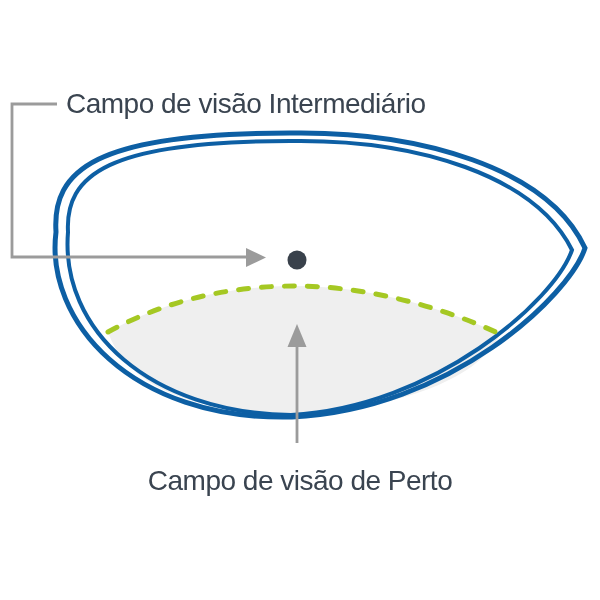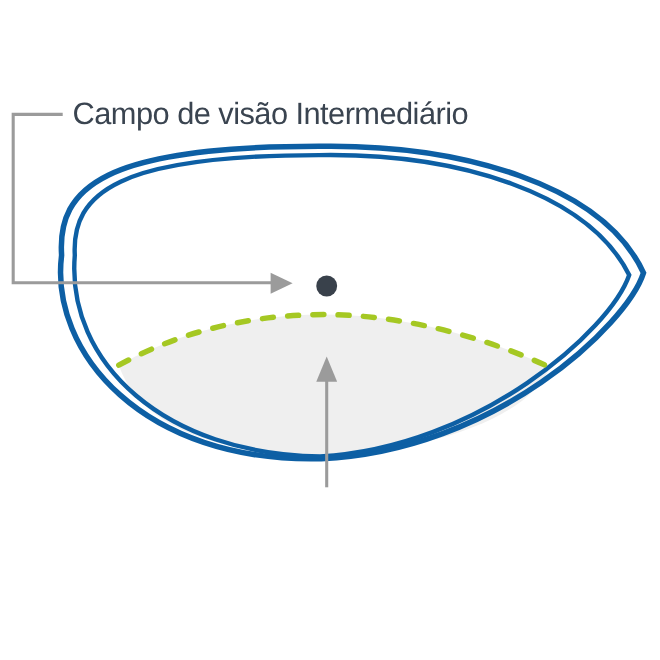--- a/index.html
+++ b/index.html
@@ -72,14 +72,15 @@
     <polygon stroke="none" points="246,248 266,257.5 246,267" fill="#9b9b9b"></polygon>
 
     <circle cx="297" cy="260" r="9.5" fill="#39414b"></circle>
 
     <line stroke-width="2.8" x1="297" y1="443" x2="297" y2="344" stroke="#9b9b9b"></line>
     <polygon stroke="none" points="297,324 287.5,347 306.5,347" fill="#9b9b9b"></polygon>
   </svg>
 
   <div class="label label-top">Campo de visão Intermediário</div>
 
+  <div class="label label-bottom">Campo de visão de Perto</div>
 
 </div>
 
 </body></html>

